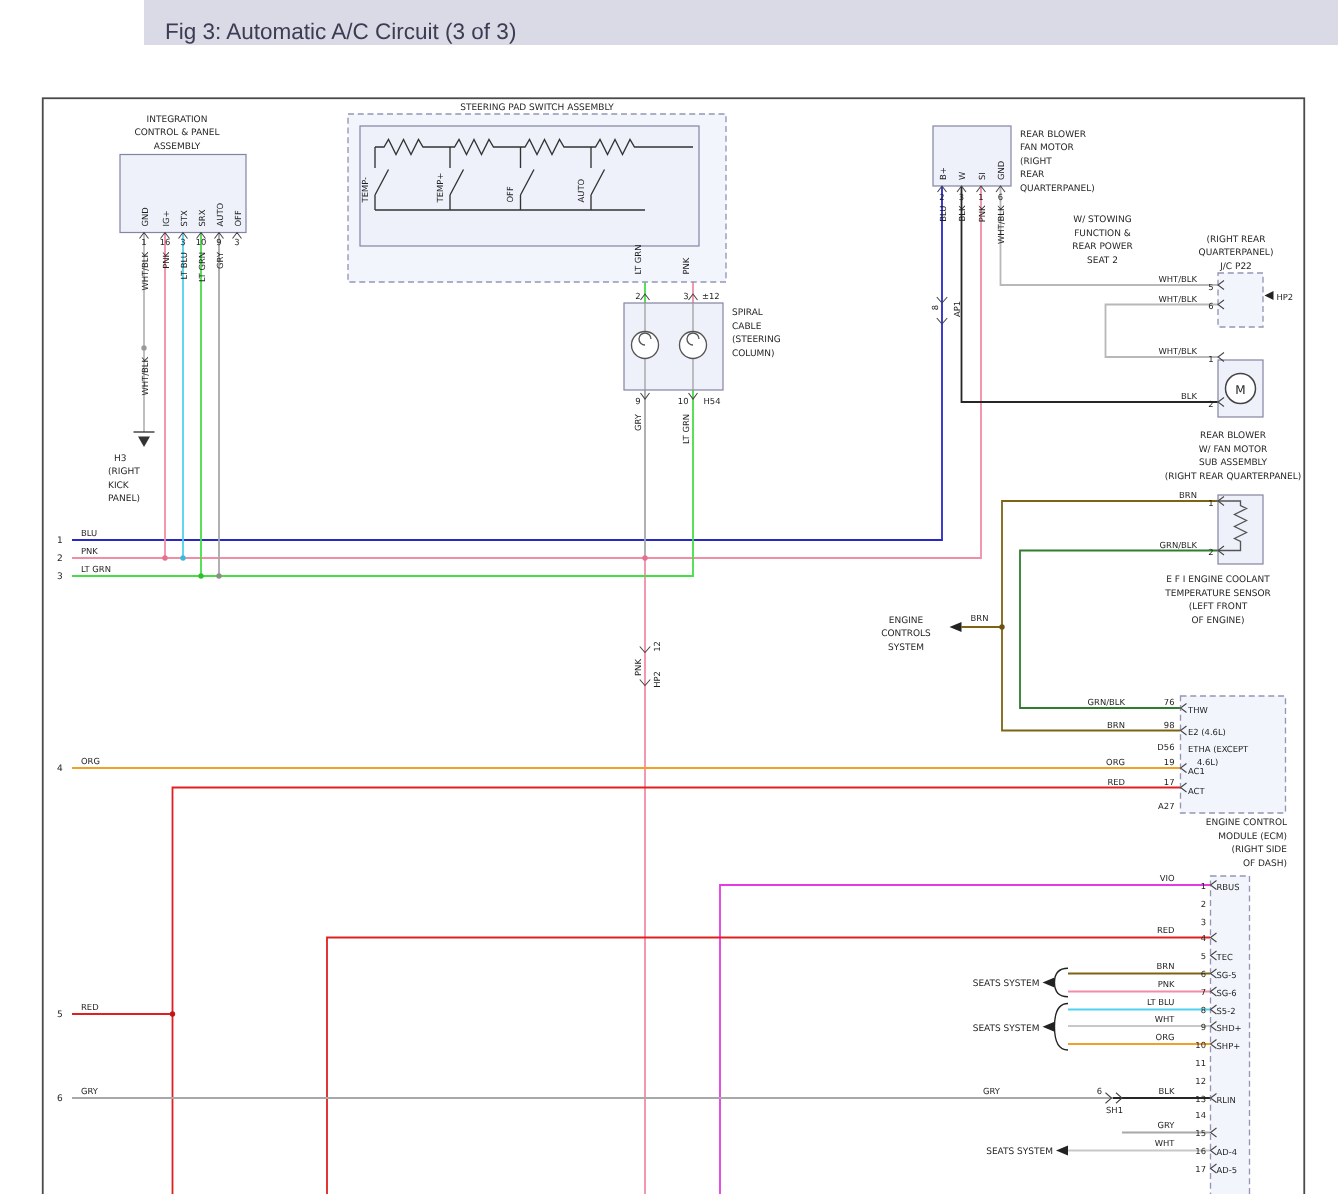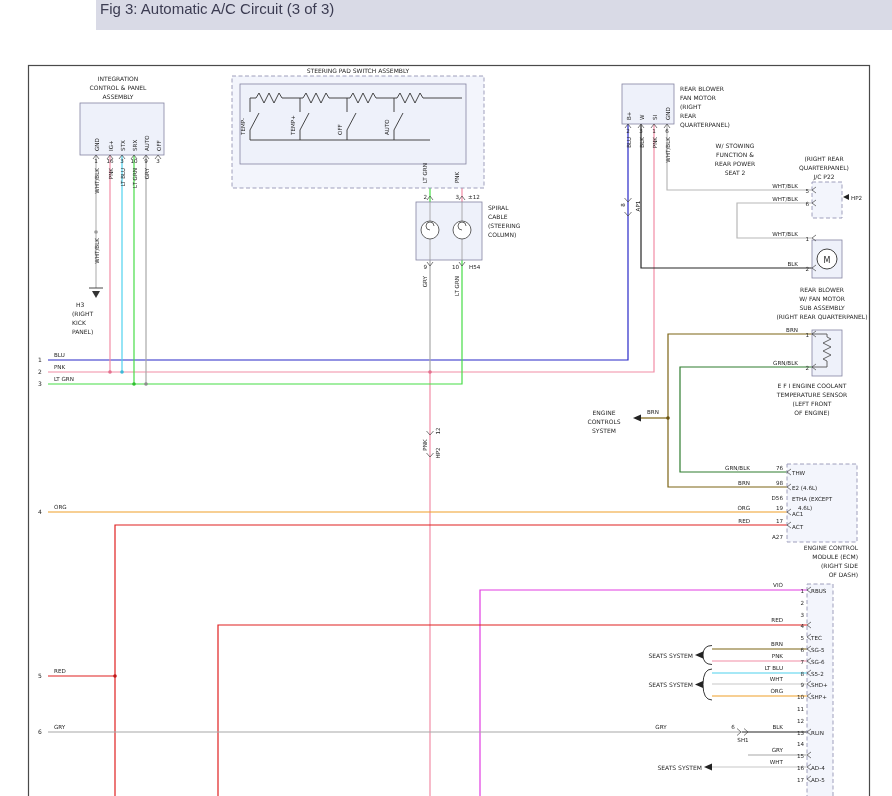--- a/index.html
+++ b/index.html
@@ -1,19 +1,19 @@
 <!DOCTYPE html>
 <html><head>
 <meta charset="utf-8">
 <style>
   html,body{margin:0;padding:0;background:#fff}
   body{width:892px;height:796px;overflow:hidden}
   .screen{position:relative;width:892px;height:796px;background:#fff}
   .titlebar{position:absolute;left:96px;top:0;width:796px;height:30px;background:#d9dae6;
-    display:flex;align-items:flex-start;padding-left:4px;box-sizing:border-box;
+    display:flex;align-items:flex-end;padding-left:14px;box-sizing:border-box;
     font-family:"Liberation Sans",sans-serif;font-size:15px;color:#3c3c52}
   svg{position:absolute;left:0;top:0}
   svg text{font-family:"DejaVu Sans",sans-serif;fill:#1f1f1f}
   .t6{font-size:6px}
   .t55{font-size:5.6px}
   .box{fill:#eef1fa;stroke:#8484a2;stroke-width:0.8}
   .dbox{fill:#f3f5fc;stroke:#9595b5;stroke-width:0.9;stroke-dasharray:4 2.5}
   .blk{stroke:#333;stroke-width:0.9;fill:none}
   .tick{stroke:#444;stroke-width:0.7;fill:none}
   .wire{fill:none;stroke-width:1.2}

